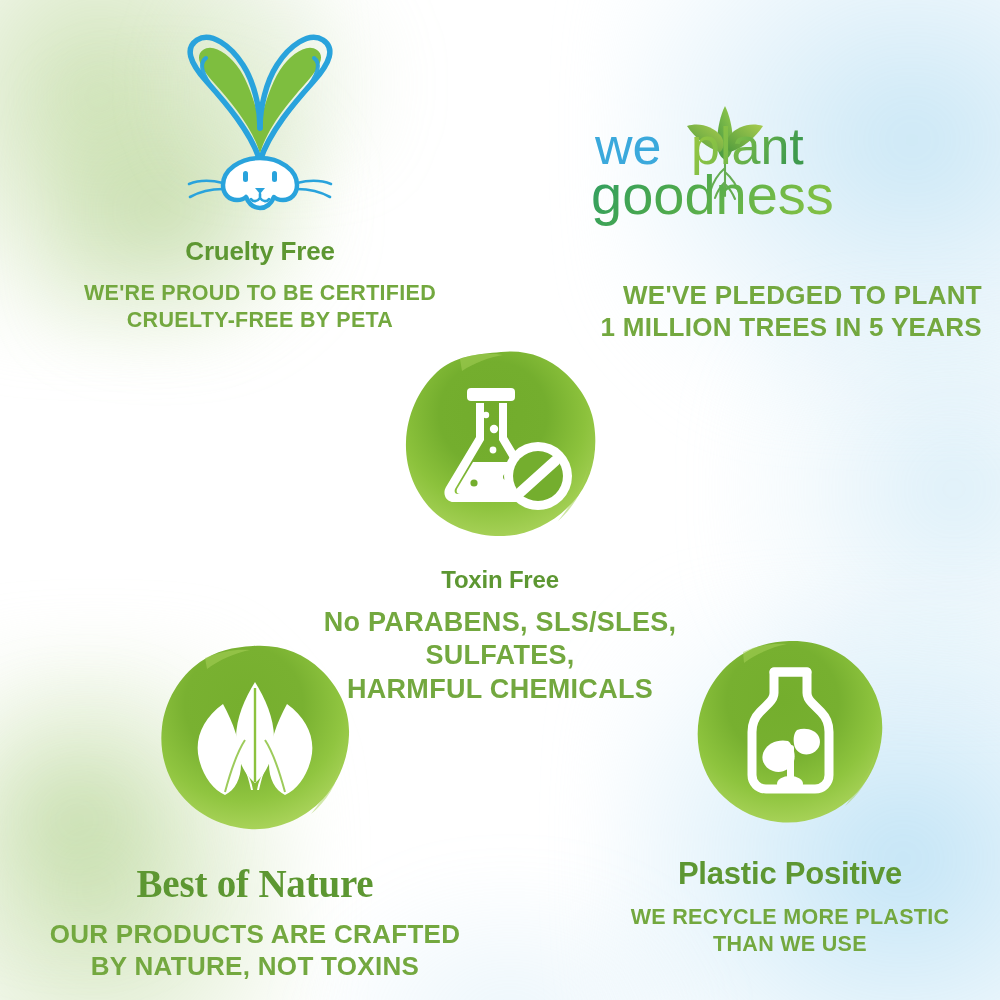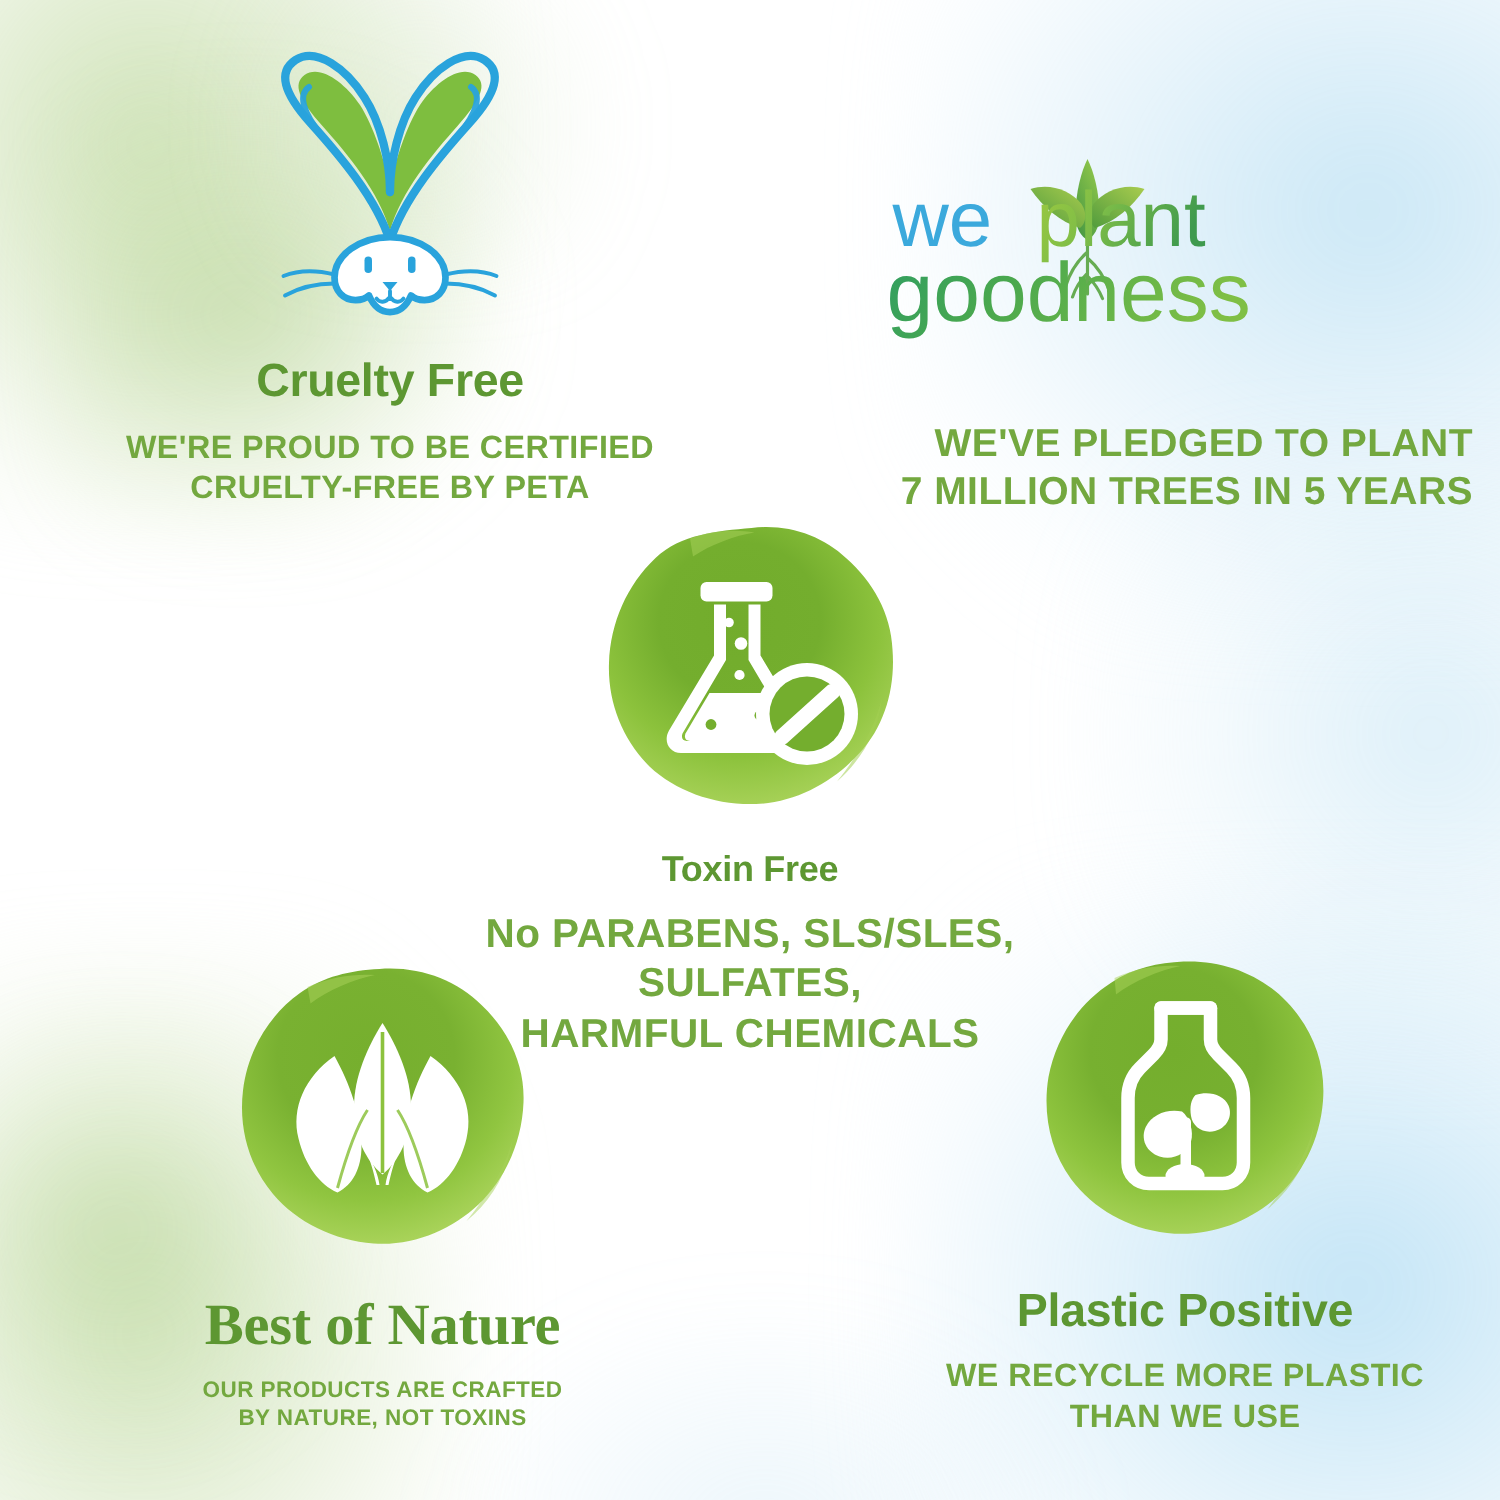--- a/index.html
+++ b/index.html
@@ -66,37 +66,37 @@
     color:#73a83f;
     font-weight:bold;
     text-transform:none;
     line-height:1.24;
     letter-spacing:0.3px;
   }
 
   
   #cruelty-panel { left:25px; top:28px; width:470px; }
   #cruelty-logo { width:230px; height:190px; margin:0 auto; display:block; }
-  #cruelty-panel .badge-title { font-size:31px; margin-top:18px; }
+  #cruelty-panel .badge-title { font-size:26px; margin-top:18px; }
   #cruelty-panel .badge-sub   { font-size:21.5px; margin-top:13px; }
 
   
   #plant-panel { right:18px; top:92px; width:470px;text-align:right; }
   #plant-logo { width:320px; height:150px; margin:0 auto; display:block; }
   #plant-panel .badge-sub { font-size:26px; margin-top:37px; }
 
   
   #toxin-panel { left:265px; top:345px; width:470px; }
   #toxin-panel .badge-title { font-size:24px; margin-top:16px; }
   #toxin-panel .badge-sub   { font-size:27px; margin-top:12px; }
 
   
   #nature-panel { left:20px; top:640px; width:470px; }
   #nature-panel .badge-title { font-size:39px; margin-top:16px;font-family:Liberation Serif, serif; }
-  #nature-panel .badge-sub   { font-size:15px; margin-top:12px; }
+  #nature-panel .badge-sub   { font-size:26px; margin-top:12px; }
 
   
   #plastic-panel { left:555px; top:635px; width:470px; }
   #plastic-panel .badge-title { font-size:31px; margin-top:16px; }
   #plastic-panel .badge-sub   { font-size:21.5px; margin-top:12px; }
 
   .badge-icon { width:205px; height:205px; margin:0 auto; display:block; }
 
   .sub-line { display:block; }
 </style>
@@ -191,21 +191,21 @@
                  M138 90 C 133 95, 130 100, 128 106 M138 92 C 143 97, 146 102, 148 107" fill="none" stroke="#5aa543" stroke-width="2.1" stroke-linecap="round" opacity="0.92"></path>
       </g>
 
       <text x="8" y="72" font-family="'Liberation Sans',sans-serif" font-size="52" fill="#3ba9dc">we</text>
       <text x="104" y="72" font-family="'Liberation Sans',sans-serif" font-size="52" fill="url(#gPlant)">plant</text>
       <text x="4" y="122" font-family="'Liberation Sans',sans-serif" font-size="56" fill="url(#gGood)">goodness</text>
     </svg>
 
     <div class="badge-sub">
       <span class="sub-line">WE'VE PLEDGED TO PLANT</span>
-      <span class="sub-line">7 MILLION TREES IN 5 YEARS</span>
+      <span class="sub-line">1 MILLION TREES IN 5 YEARS</span>
     </div>
   </div>
 
   <div class="panel" id="toxin-panel">
 
     <svg class="badge-icon" viewBox="0 0 205 205">
       <defs>
         <radialGradient id="blobT" cx="46%" cy="34%" r="68%">
           <stop offset="0%" stop-color="#72ac2c"></stop>
           <stop offset="42%" stop-color="#74ae2e"></stop>

